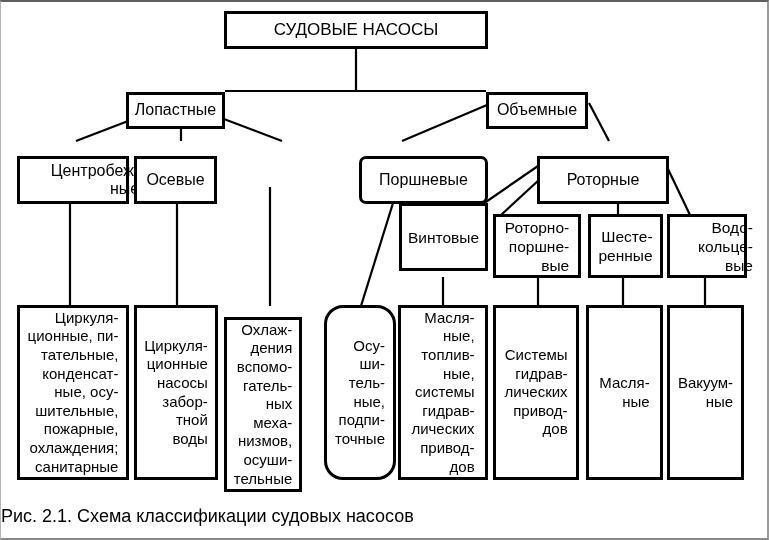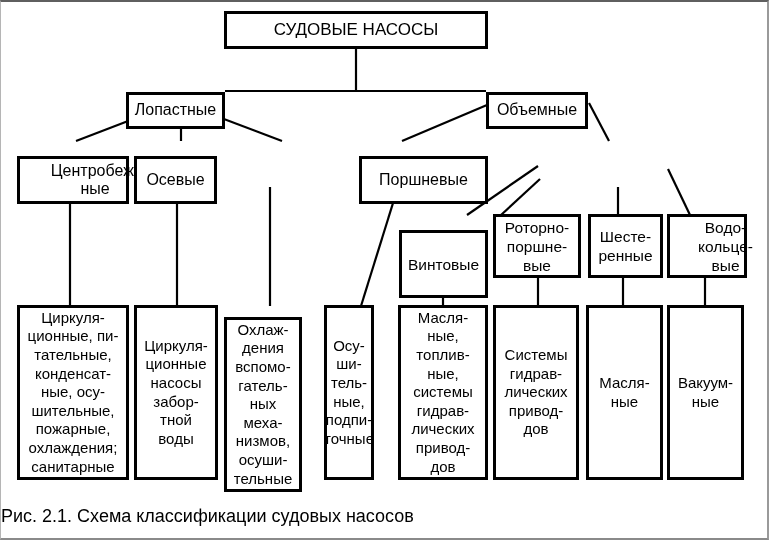--- a/index.html
+++ b/index.html
@@ -16,42 +16,42 @@
     color:#000;
     overflow:hidden;
   }
   #lines{position:absolute;left:0;top:0;width:769px;height:540px;}
   .box{
     position:absolute;
     box-sizing:border-box;
     background:#ffffff;
     border:3.5px solid #000000;
     display:flex;align-items:center;justify-content:center;
-    text-align:center;
+    text-align:right;
     white-space:pre-line;
   }
   .lvl{font-size:16px;line-height:1.15;margin-top:16px;}
   .mid{font-size:15.5px;line-height:19px;}
   .leaf{font-size:15px;line-height:18.6px;}
   #n-root{left:223px;top:9px;width:264px;height:38px;font-size:17px;}
   #n-lop{left:125px;top:74px;width:99px;height:37px;}
   #n-ob{left:485px;top:74px;width:102px;height:37px;}
   #n-cen{left:16px;top:138px;width:112px;height:48px;padding-left:44px;}
   #n-ose{left:133px;top:138px;width:83px;height:48px;}
   #n-vih{left:223px;top:138px;width:102px;height:48px;}
-  #n-por{left:358px;top:138px;width:129px;height:48px;}
+  #n-por{left:358px;top:138px;width:129px;height:48px;border-radius:7px;}
   #n-rot{left:536px;top:138px;width:132px;height:48px;}
-  #n-vin{left:398px;top:228px;width:89px;height:68px;}
+  #n-vin{left:398px;top:201px;width:89px;height:68px;}
   #n-rp{left:492px;top:212px;width:88px;height:64px;}
   #n-she{left:587px;top:212px;width:75px;height:64px;}
   #n-vod{left:666px;top:212px;width:80px;height:64px;padding-left:37px;}
   #l1{left:16px;top:303px;width:112px;height:175px;}
   #l2{left:133px;top:303px;width:84px;height:175px;}
   #l3{left:223px;top:303px;width:78px;height:175px;margin-top:12px;}
-  #l4{left:323px;top:303px;width:50px;height:175px;}
+  #l4{left:323px;top:303px;width:72px;height:175px;border-radius:19px;}
   #l5{left:397px;top:303px;width:90px;height:175px;}
   #l6{left:492px;top:303px;width:86px;height:175px;}
   #l7{left:585px;top:303px;width:77px;height:175px;}
   #l8{left:666px;top:303px;width:77px;height:175px;}
   #caption{
     position:absolute;left:0;right:0;top:503px;
     font-size:18px;line-height:22px;
   }
 </style>
 </head>
@@ -85,20 +85,21 @@
 
   <div class="box" id="n-root">СУДОВЫЕ НАСОСЫ</div>
 
   <div class="box lvl" id="n-lop">Лопастные</div>
   <div class="box lvl" id="n-ob">Объемные</div>
 
   <div class="box lvl" id="n-cen">Центробеж-
 ные</div>
   <div class="box lvl" id="n-ose">Осевые</div>
   <div class="box lvl" id="n-por">Поршневые</div>
+  <div class="box lvl" id="n-rot">Роторные</div>
 
   <div class="box mid" id="n-vin">Винтовые</div>
   <div class="box mid" id="n-rp">Роторно-
 поршне-
 вые</div>
   <div class="box mid" id="n-she">Шесте-
 ренные</div>
   <div class="box mid" id="n-vod">Водо-
 кольце-
 вые</div>

